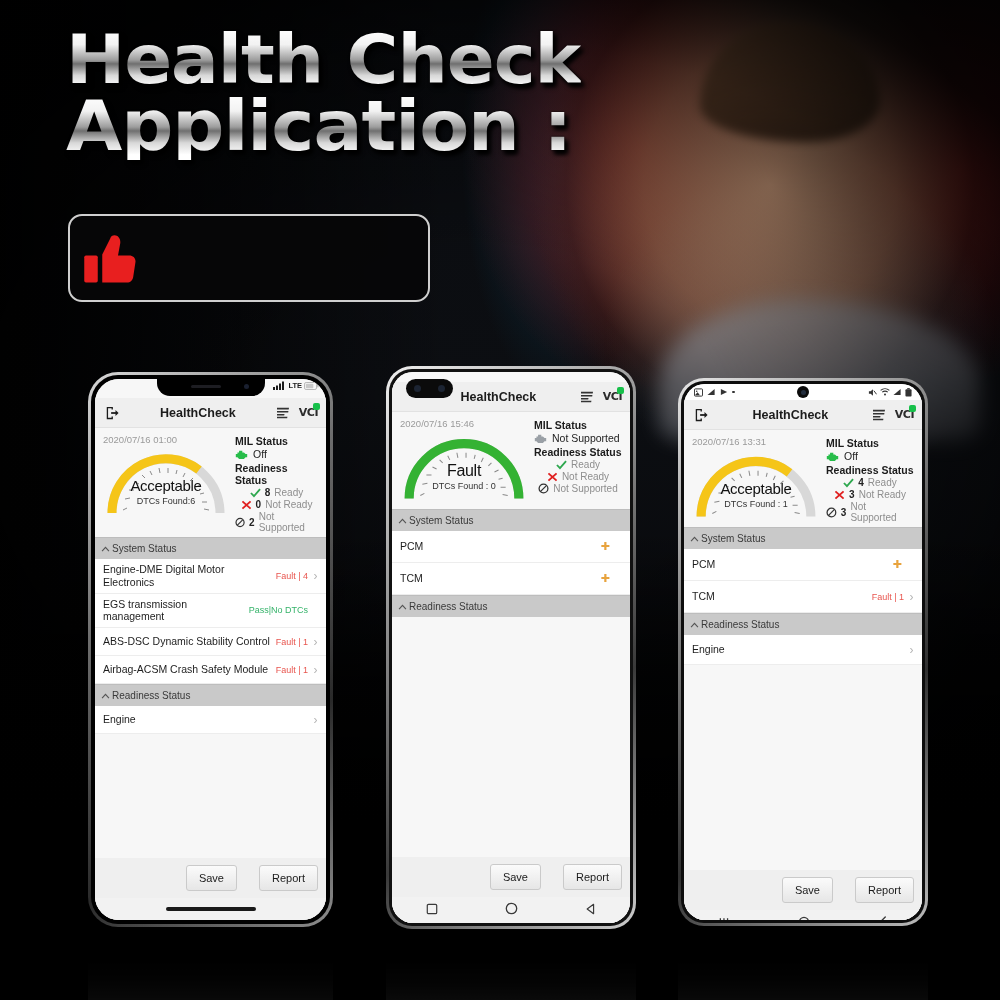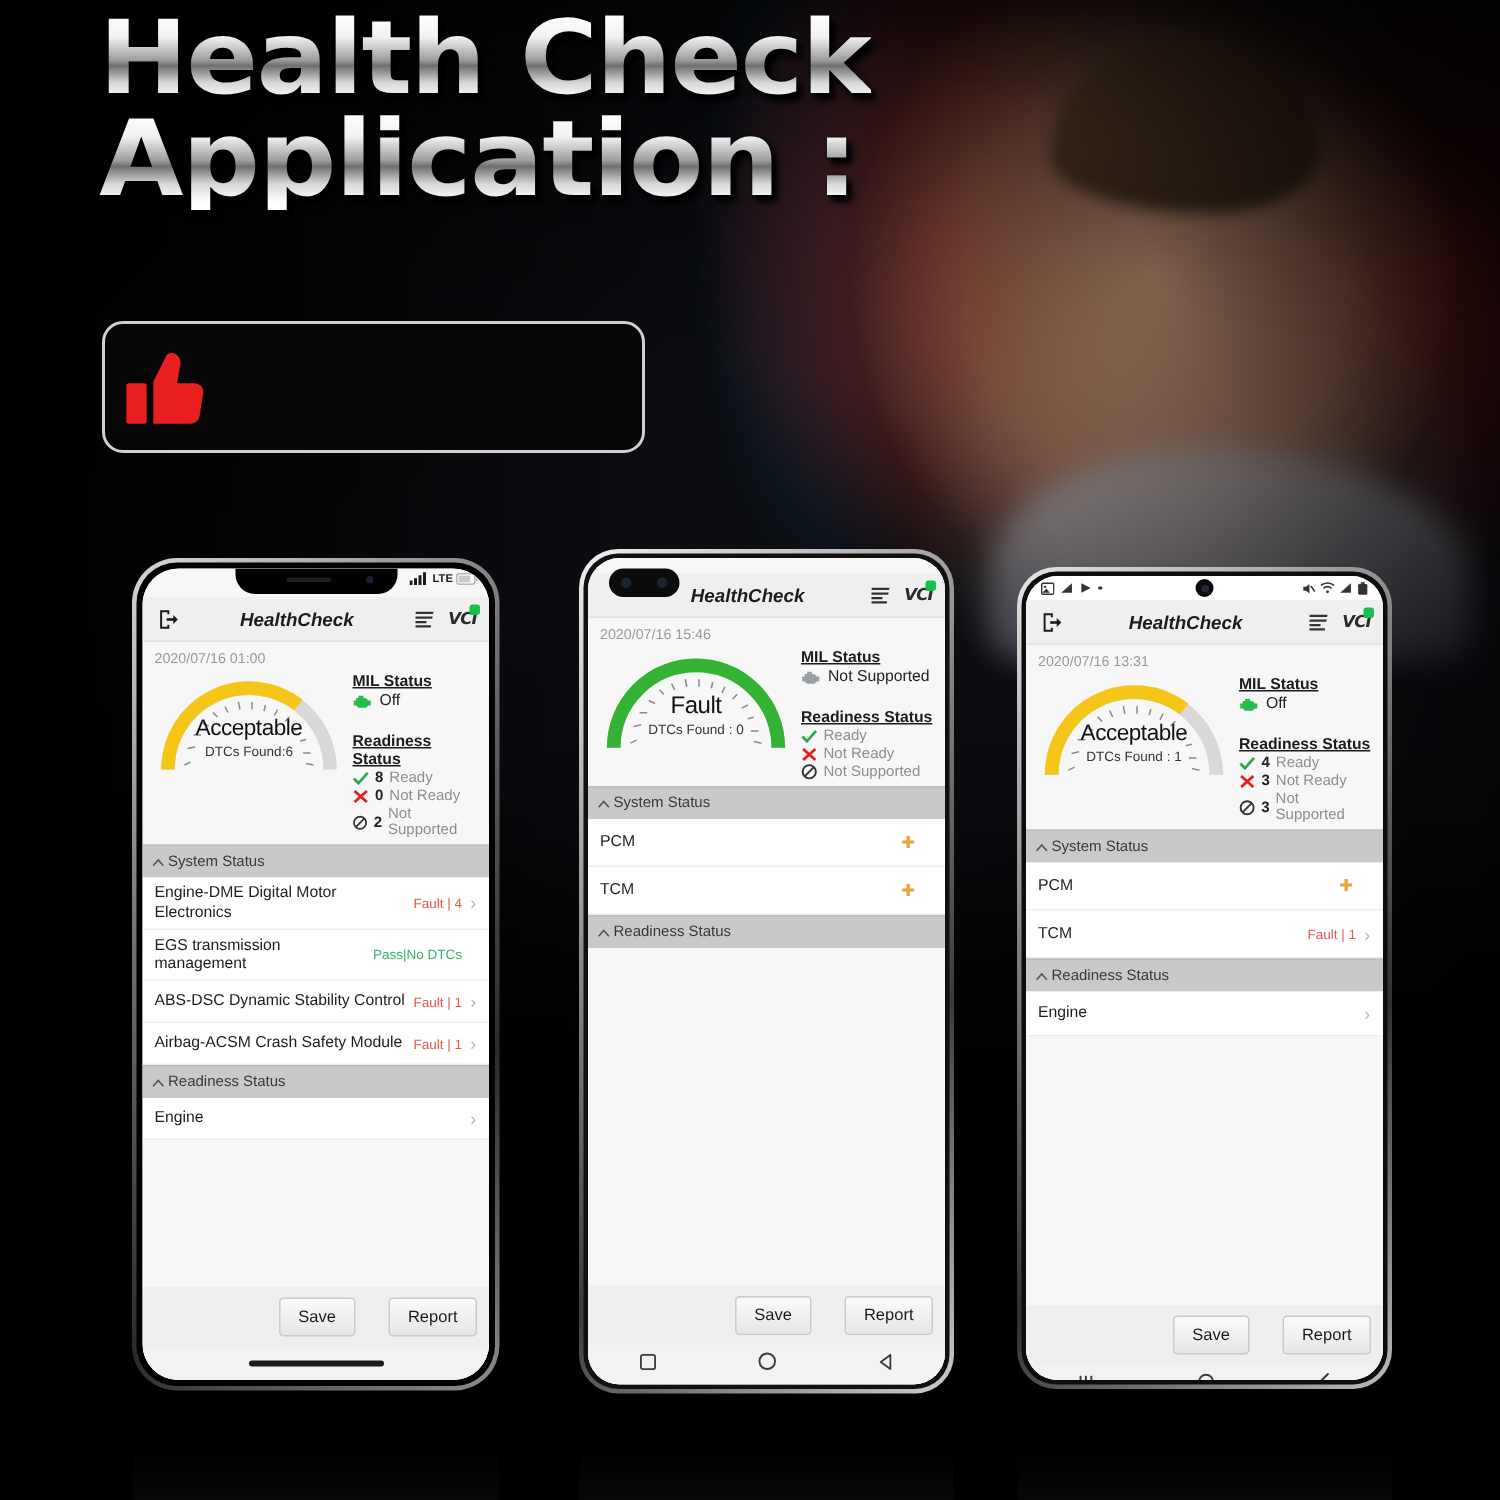--- a/index.html
+++ b/index.html
@@ -39,21 +39,21 @@
     background:
       radial-gradient(ellipse 640px 480px at 500px 420px, rgba(0,0,0,0) 35%, rgba(0,0,0,0.45) 78%, rgba(0,0,0,0.85) 100%),
       linear-gradient(90deg, rgba(0,0,0,0.92) 0%, rgba(0,0,0,0.55) 22%, rgba(0,0,0,0) 45%);
   }
   .bg-bottomfade {
     position:absolute; left:0; right:0; bottom:0; height:470px;
     background:linear-gradient(180deg, rgba(0,0,0,0) 0%, rgba(0,0,0,0.72) 32%, #000 62%);
   }
 
   
-  .headline { position:absolute; left:66px; top:8px; z-index:6; }
+  .headline { position:absolute; left:66px; top:28px; z-index:6; }
   .headline-line {
     font-family:"DejaVu Sans", sans-serif;
     font-weight:700;
     font-size:68px;
     line-height:0.94;
     letter-spacing:-1px;
     transform:scaleX(1.04);
     transform-origin:left center;
     background:linear-gradient(180deg,#ffffff 0%,#f2f2f2 26%,#9d9d9d 50%,#6f6f6f 56%,#d8d8d8 74%,#ffffff 92%);
     -webkit-background-clip:text; background-clip:text;
@@ -85,43 +85,42 @@
 
   
   .phone { position:absolute; z-index:5; }
 
   .screen-body { background:#f7f7f7; width:100%; height:100%; display:flex; flex-direction:column; overflow:hidden; }
 
   .appbar {
     height:30px; background:#efefef; display:flex; align-items:center;
     padding:0 8px; flex:0 0 auto; position:relative;
     border-bottom:1px solid #e2e2e2;
-    font-style:italic;
   }
   .appbar-title { flex:1; text-align:center; font-size:12.5px; font-weight:700; color:#1c1c1c; }
   .ab-icon { width:18px; display:flex; align-items:center; justify-content:center; }
   .vci-wrap { display:flex; align-items:center; gap:1px; position:relative; margin-left:6px; }
   .vci-text { font-size:11px; font-weight:700; color:#2b2b2b; font-family:"DejaVu Sans",sans-serif; letter-spacing:-.5px;}
   .vci-dot { position:absolute; right:-2px; top:-3px; width:7px; height:7px; background:#17c04a; border-radius:2px; }
 
   .summary { display:flex; padding:6px 8px 4px 8px; flex:0 0 auto; }
   .sum-left { flex:0 0 54%; display:flex; flex-direction:column; }
   .sum-date { font-size:9.5px; color:#9a9a9a; margin-bottom:2px; }
   .gauge-wrap { position:relative; width:100%; display:flex; justify-content:center; }
   .gauge-label {
     position:absolute; left:0; right:0; top:42%;
     text-align:center; font-size:15px; color:#111; letter-spacing:-.3px;
   }
   .gauge-sub {
     position:absolute; left:0; right:0; top:68%;
     text-align:center; font-size:9px; color:#333;
   }
   .sum-right { flex:1; padding-left:6px; display:flex; flex-direction:column; gap:1px; }
-  .st-head { font-size:10.5px; font-weight:700; color:#1c1c1c; margin-top:14px;text-decoration:underline;}
-  .st-row { display:flex; align-items:center; gap:4px; font-size:10px; }
+  .st-head { font-size:10.5px; font-weight:700; color:#1c1c1c; margin-top:1px;}
+  .st-row { display:flex; align-items:center; gap:4px; font-size:10px;justify-content:center; }
   .st-count { color:#222; font-weight:600; }
   .st-label { color:#8e8e8e; }
   .mil-row { display:flex; align-items:center; gap:5px; font-size:10.5px; color:#222; }
 
   .sec-head {
     background:#c9c9c9; color:#3a3a3a; font-size:10px;
     padding:5px 8px 5px 6px; display:flex; align-items:center; gap:2px;
     flex:0 0 auto; border-top:1px solid #bdbdbd;
   }
   .row {

